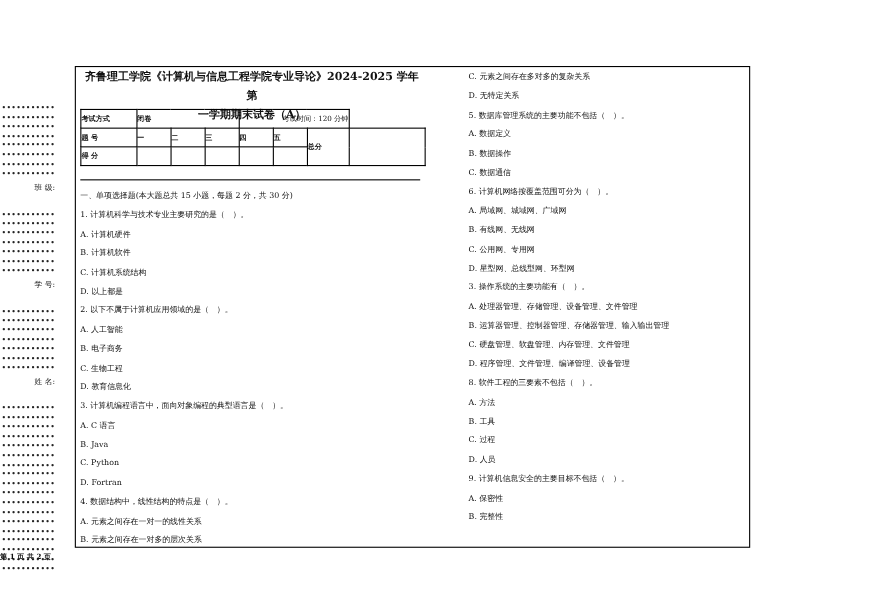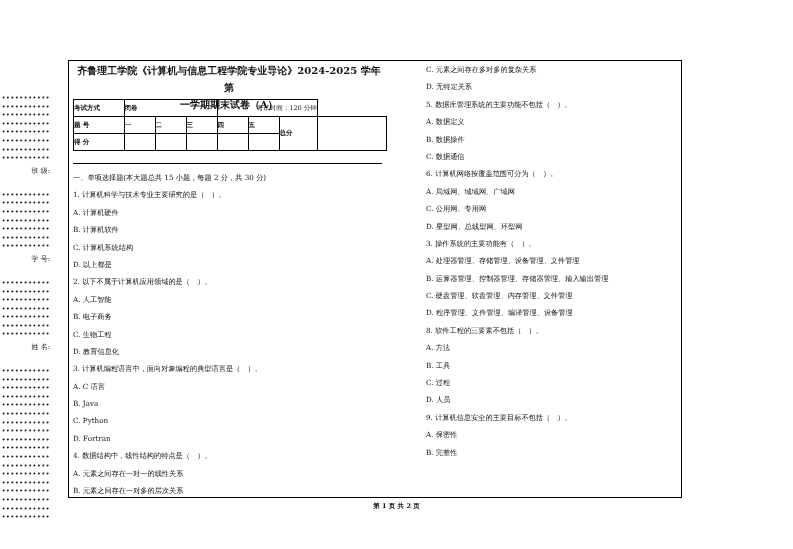--- a/index.html
+++ b/index.html
@@ -34,21 +34,21 @@
     .info-table td { border: 1.1px solid #000; height: 16px; padding: 0; font-weight: bold; }
     .info-table td.light { font-weight: normal; text-align: right; padding-left: 4px; }
     .info-table td.lbl { width: 48px; }
     .info-table td.n { width: 29px; }
     .sep { position: absolute; left: 0; top: 102px; width: 309px; border-top: 1.1px solid #000; }
 
     .q-list { position: absolute; left: 0; top: 108px; }
     .line { font-size: 7.2px; line-height: 17.4px; height: 17.4px; white-space: nowrap; }
     .col-right .q-list { top: 0; }
     .footer {
-      position: absolute; left: 0; top: 502px; width: 793px; text-align: center;
+      position: absolute; left: 0; top: 502px; width: 793px; 
       font-size: 6.5px; font-weight: bold;
     }
   </style>
 </head>
 <body>
 
 <div class="binding">
   <div class="dotrow dots"></div>
   <div class="dotrow dots"></div>
   <div class="dotrow dots"></div>
@@ -161,20 +161,21 @@
   <div class="col-right">
     <div class="q-list">
       <div class="line">C. 元素之间存在多对多的复杂关系</div>
       <div class="line">D. 无特定关系</div>
       <div class="line">5. 数据库管理系统的主要功能不包括（　）。</div>
       <div class="line">A. 数据定义</div>
       <div class="line">B. 数据操作</div>
       <div class="line">C. 数据通信</div>
       <div class="line">6. 计算机网络按覆盖范围可分为（　）。</div>
       <div class="line">A. 局域网、城域网、广域网</div>
+      <div class="line">B. 有线网、无线网</div>
       <div class="line">C. 公用网、专用网</div>
       <div class="line">D. 星型网、总线型网、环型网</div>
       <div class="line">3. 操作系统的主要功能有（　）。</div>
       <div class="line">A. 处理器管理、存储管理、设备管理、文件管理</div>
       <div class="line">B. 运算器管理、控制器管理、存储器管理、输入输出管理</div>
       <div class="line">C. 硬盘管理、软盘管理、内存管理、文件管理</div>
       <div class="line">D. 程序管理、文件管理、编译管理、设备管理</div>
       <div class="line">8. 软件工程的三要素不包括（　）。</div>
       <div class="line">A. 方法</div>
       <div class="line">B. 工具</div>

